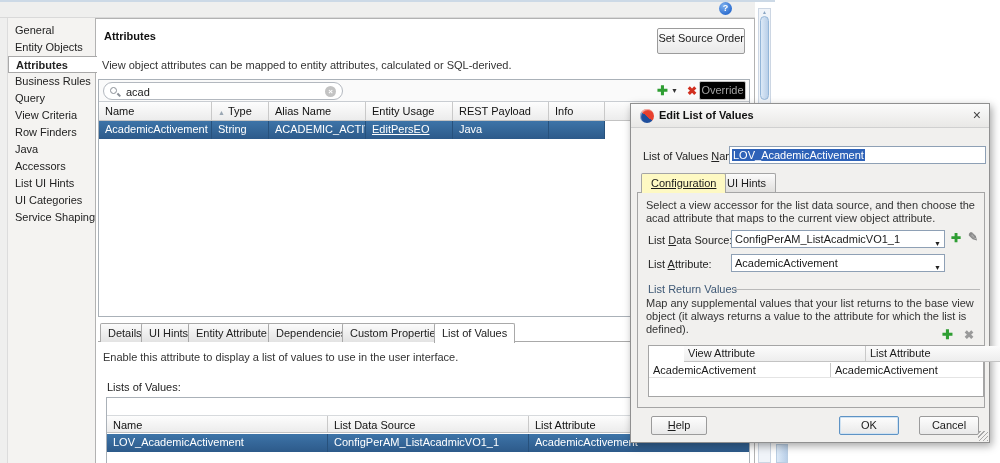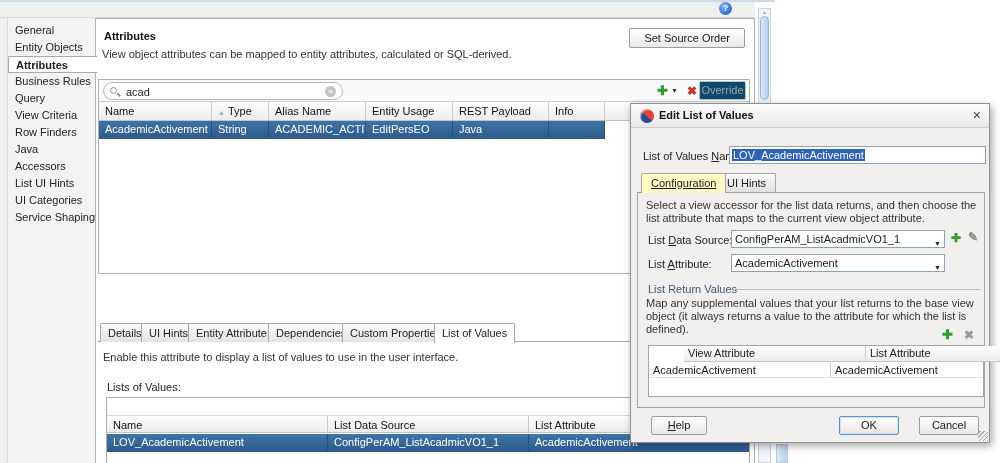--- a/index.html
+++ b/index.html
@@ -20,46 +20,46 @@
   .sidebar{position:absolute;left:8px;top:18px;width:88px;height:445px;background:#f4f3f1;padding-top:4px;}
   .side-item{position:relative;height:17px;line-height:17px;padding-left:7px;color:#222;cursor:default;white-space:nowrap;}
   .side-item.sel{background:#fff;border:1px solid #a9a9a9;border-right:none;font-weight:bold;width:89px;z-index:5;}
 
   
   .panel{position:absolute;left:95px;top:18px;width:660px;height:445px;background:#fff;
          border:1px solid #b2b2b2;border-bottom:none;}
   .pg-title{position:absolute;left:8px;top:11px;font-weight:bold;color:#111;}
   .btn{display:inline-block;background:linear-gradient(#fdfdfd,#e9e9e9);border:1px solid #9b9b9b;
        border-radius:2px;text-align:center;color:#1a1a1a;}
-  .sso-btn{position:absolute;right:9px;top:9px;height:20px;line-height:18px;padding:0 14px;}
-  .pg-desc{position:absolute;left:6px;top:29px;color:#333;}
-
-  
-  .attr-frame{position:absolute;left:2px;top:60px;width:652px;height:195px;border:1px solid #aab1b8;background:#fff;}
+  .sso-btn{position:absolute;right:9px;top:9px;height:26px;line-height:18px;padding:0 0;}
+  .pg-desc{position:absolute;left:6px;top:40px;color:#333;}
+
+  
+  .attr-frame{position:absolute;left:2px;top:60px;width:652px;height:238px;border:1px solid #aab1b8;background:#fff;}
   .search-row{position:absolute;left:0;top:0;width:100%;height:22px;background:#fafafa;border-bottom:1px solid #c9cdd2;}
   .search-pill{position:absolute;left:4px;top:2px;width:240px;height:18px;border:1px solid #b3b8bf;border-radius:9px;background:#fff;}
   .mag{position:absolute;left:6px;top:4px;width:7px;height:7px;border:1.5px solid #8a8f96;border-radius:50%;}
   .mag:after{content:"";position:absolute;left:6px;top:6px;width:4px;height:1.5px;background:#8a8f96;transform:rotate(45deg);}
   .search-text{position:absolute;left:22px;top:2px;line-height:14px;color:#222;}
   .clearx{position:absolute;right:6px;top:3px;width:11px;height:11px;border-radius:50%;background:#c3c3c3;
           color:#fff;font-size:8px;line-height:11px;text-align:center;font-weight:bold;}
   .tb-icons{position:absolute;right:52px;top:2px;height:18px;line-height:18px;}
   .icon-plus{color:#2f9e33;font-size:13px;font-weight:bold;}
   .icon-dd{color:#333;font-size:7px;vertical-align:2px;}
   .icon-delx{color:#d12f1f;font-size:12px;font-weight:bold;margin-left:6px;}
   .override-btn{position:absolute;right:3px;top:1px;width:47px;height:19px;line-height:17px;
-                background:#0c4a6e;border:1px solid #c2c2c2;color:#a2a2a2;border-radius:2px;text-align:center;}
+                background:#000000;border:1px solid #c2c2c2;color:#a2a2a2;border-radius:2px;text-align:center;}
   .hdr-row{position:absolute;left:0;top:22px;width:100%;height:19px;background:linear-gradient(#fdfdfd,#ececec);
            border-bottom:1px solid #c3c3c3;display:flex;}
   .hdr-cell{height:100%;line-height:18px;padding-left:6px;border-right:1px solid #c9c9c9;color:#111;white-space:nowrap;overflow:hidden;}
   .sort-tri{font-size:7px;color:#9aa7b3;margin-right:3px;}
   .sel-row{position:absolute;left:0;top:41px;width:506px;height:18px;display:flex;
            background:linear-gradient(#3d74a8,#2d5a8a);color:#fff;}
   .sel-cell{height:100%;line-height:17px;padding-left:6px;border-right:1px solid #27517c;white-space:nowrap;overflow:hidden;}
-  .lnk{text-align:center;}
+  .lnk{text-decoration:underline;text-align:center;}
   .c0{width:113px}.c1{width:57px}.c2{width:97px}.c3{width:87px}.c4{width:96px}.c5{width:56px}
   .hfill{flex:1;border-right:none;}
 
   
   .tabs-line{position:absolute;left:2px;top:322px;width:652px;height:1px;background:#a9a9a9;}
   .tab{position:absolute;top:304px;height:19px;line-height:18px;text-align:center;
        background:linear-gradient(#fbfbfb,#e3e3e3);border:1px solid #a9a9a9;border-bottom:none;
        border-radius:2px 2px 0 0;color:#222;white-space:nowrap;padding:0 7px;}
   .tab.active{background:#fff;height:20px;z-index:4;font-weight:normal;}
   .t0{left:4px}.t1{left:45px}.t2{left:92px}.t3{left:172px}.t4{left:246px}.t5{left:338px}
@@ -220,21 +220,21 @@
       <span class="dlg-close">×</span>
     </div>
 
     <div class="row-label" style="left:12px;top:46px;"><span>List of Values </span><span class="mn">N</span><span>ame:</span></div>
     <div class="name-input"><span class="selhl">LOV_AcademicActivement</span></div>
 
     <div class="dtab dt0 active">Configuration</div>
     <div class="dtab dt1">UI Hints</div>
 
     <div class="dlg-panel">
-      <div class="dp-desc">Select a view accessor for the list data returns, and then choose the list attribute that maps to the current view object attribute.</div>
+      <div class="dp-desc">Select a view accessor for the list data source, and then choose the acad attribute that maps to the current view object attribute.</div>
 
       <div class="row-label" style="left:10px;top:41px;"><span>List </span><span class="mn">D</span><span>ata Source:</span></div>
       <div class="combo" style="left:93px;top:37px;width:214px;"><span>ConfigPerAM_ListAcadmicVO1_1</span><span class="arr">▼</span></div>
       <span class="mini-ico icon-plus" style="left:313px;top:38px;">✚</span>
       <span class="mini-ico" style="left:330px;top:37px;color:#8a8a8a;">✎</span>
 
       <div class="row-label" style="left:10px;top:65px;"><span>List </span><span class="mn">A</span><span>ttribute:</span></div>
       <div class="combo" style="left:93px;top:61px;width:214px;"><span>AcademicActivement</span><span class="arr">▼</span></div>
 
       <div class="sep-title" style="top:90px;">List Return Values</div>

